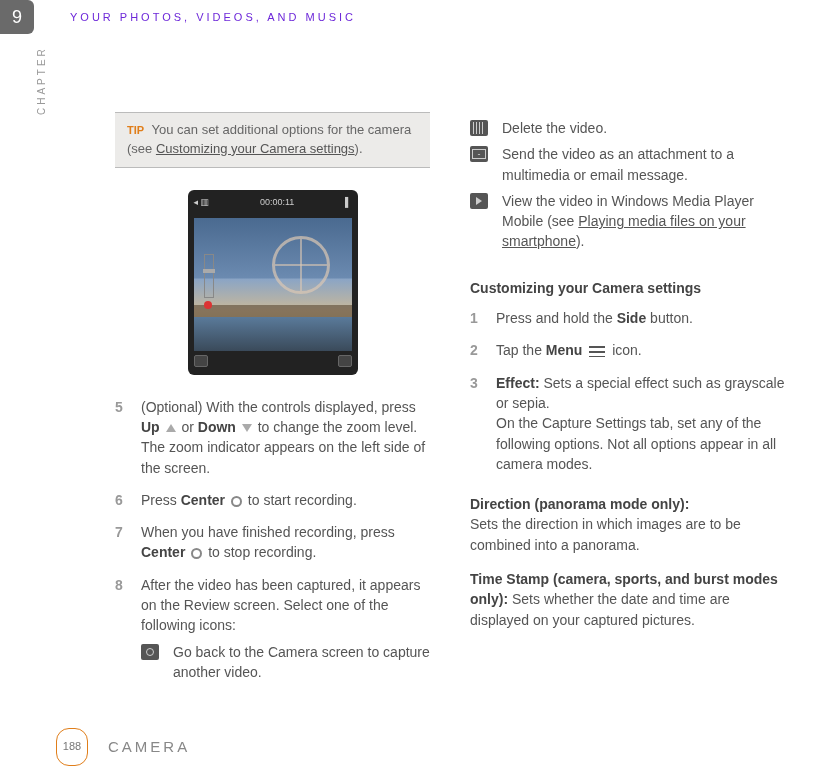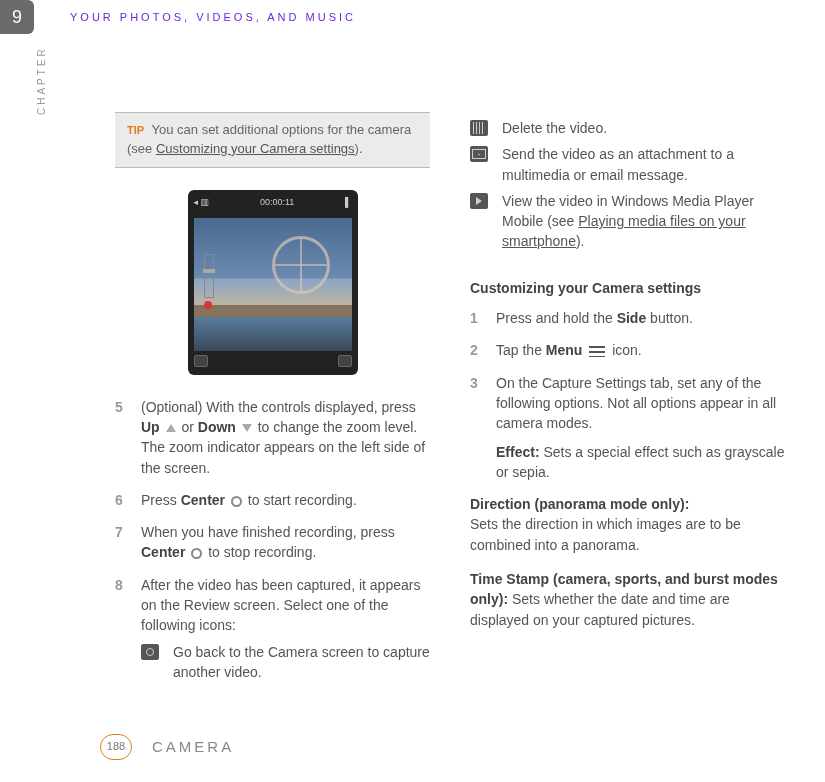--- a/index.html
+++ b/index.html
@@ -132,23 +132,23 @@
   .circ{display:inline-block;width:11px;height:11px;border:2px solid #888;border-radius:50%;margin:0 2px;vertical-align:middle;}
   .menu-lines{display:inline-block;width:16px;height:11px;background:repeating-linear-gradient(#555 0 2px,transparent 2px 5px);margin:0 3px;vertical-align:middle;}
 
   .sect-head{font-weight:bold;color:#444;margin-bottom:10px;margin-top:12px;}
   .para{margin-bottom:14px;}
 
   .footer{
     position:absolute; left:0; bottom:20px; height:30px; display:flex; align-items:center;
   }
   .page-badge{
-    width:32px;height:26px;border:1px solid #e07e1a;border-radius:13px/13px;
+    width:32px;height:38px;border:1px solid #e07e1a;border-radius:13px/13px;
     display:flex;align-items:center;justify-content:center;font-size:11px;color:#777;
-    margin-left:100px;
+    margin-left:56px;
   }
   .footer-label{margin-left:20px;font-size:15px;letter-spacing:3px;color:#888;}
 </style>
 </head>
 <body>
 
 <div class="chapter-tab">9</div>
 <div class="header-title">YOUR PHOTOS, VIDEOS, AND MUSIC</div>
 <div class="chapter-vert">CHAPTER</div>
 
@@ -244,22 +244,22 @@
     </div>
 
     <div class="step">
       <div class="step-num">2</div>
       <div class="step-body"><span>Tap the </span><b class="ui">Menu</b> <span class="menu-lines"></span><span> icon.</span></div>
     </div>
 
     <div class="step">
       <div class="step-num">3</div>
       <div class="step-body">
+        <div><b class="ui">Effect:</b><span> Sets a special effect such as grayscale or sepia.</span></div>
         <div style="margin-bottom:8px;">On the Capture Settings tab, set any of the following options. Not all options appear in all camera modes.</div>
-        <div><b class="ui">Effect:</b><span> Sets a special effect such as grayscale or sepia.</span></div>
       </div>
     </div>
 
     <div class="para">
       <b class="ui">Direction (panorama mode only):</b><br>
       <span>Sets the direction in which images are to be combined into a panorama.</span>
     </div>
 
     <div class="para" style="margin-top:6px;">
       <b class="ui">Time Stamp (camera, sports, and burst modes only):</b><span> Sets whether the date and time are displayed on your captured pictures.</span>

